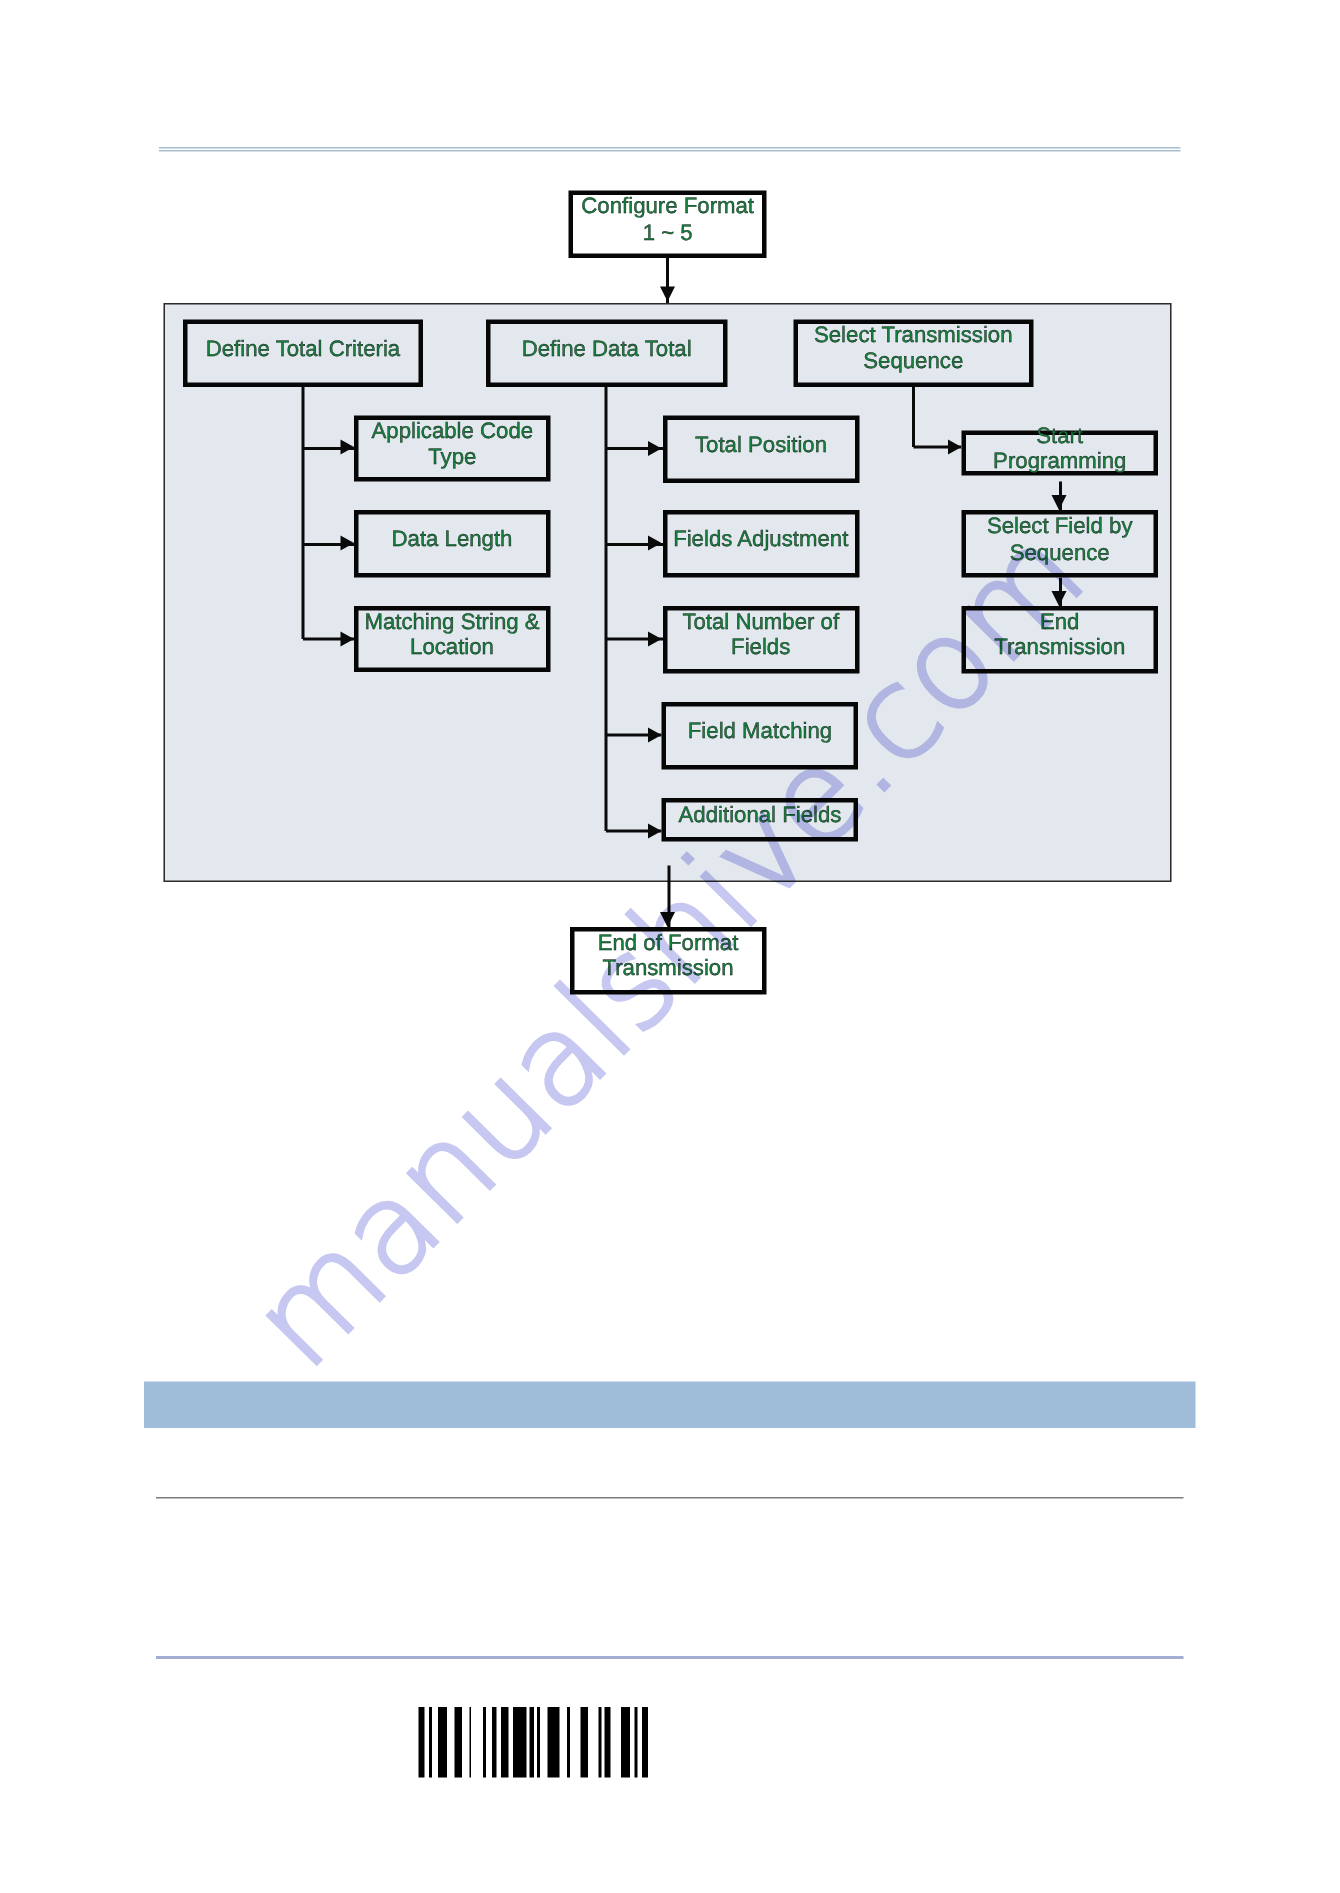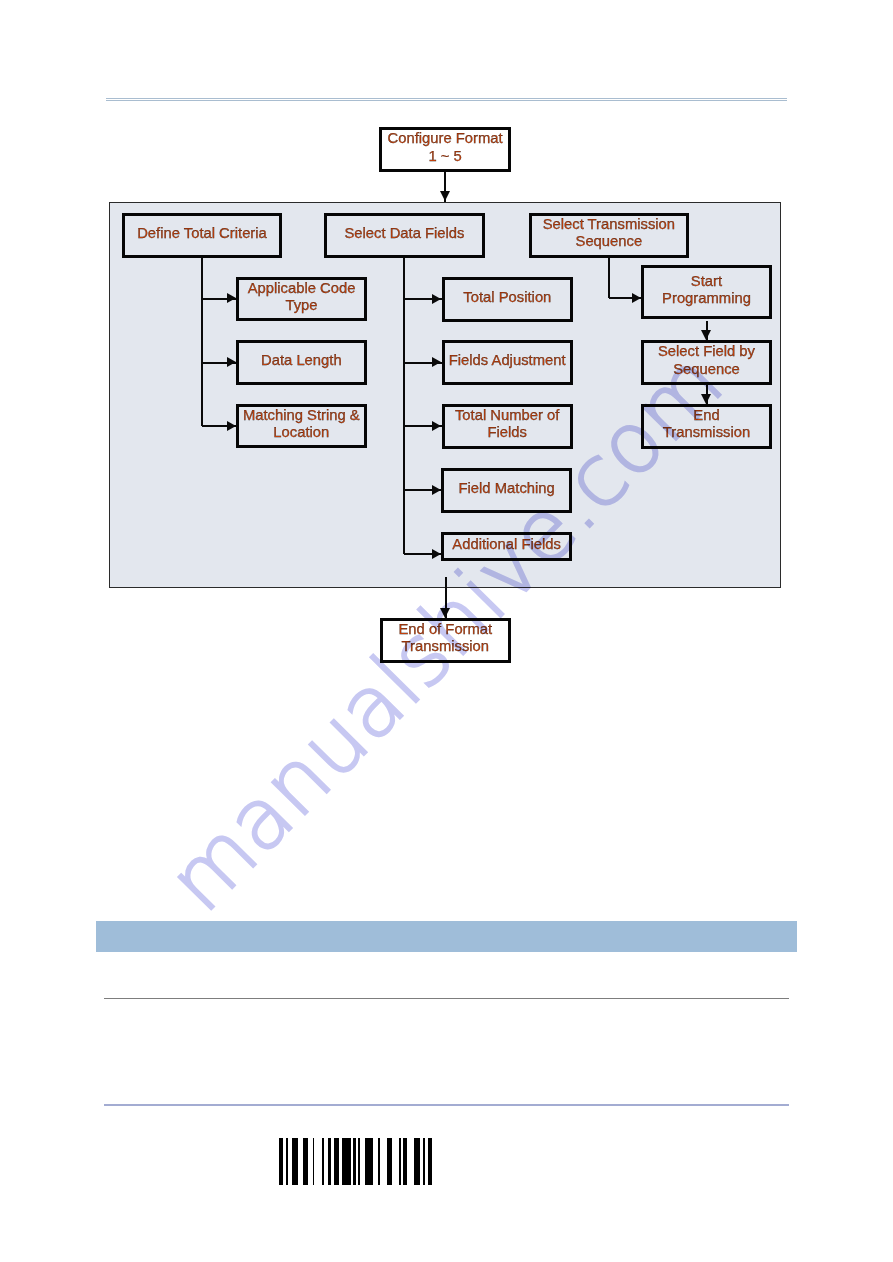--- a/index.html
+++ b/index.html
@@ -13,21 +13,21 @@
   .hdr-rule.a{top:97.7px;height:1.3px;}
   .hdr-rule.b{top:99.9px;height:1.2px;}
 
   
   .panel{position:absolute;left:109px;top:201.8px;width:671.8px;height:386.6px;
          background:#e3e7ee;border:1.4px solid #2b2b2b;box-sizing:border-box;}
 
   
   .nb{position:absolute;box-sizing:border-box;border:3.2px solid #060606;
       background:#e3e7ee;display:flex;align-items:center;justify-content:center;
-      text-align:center;font-size:14.8px;color:#c2410c;line-height:17.3px;white-space:pre-line;
+      text-align:center;font-size:14.8px;color:#15803d;line-height:17.3px;white-space:pre-line;
       padding-bottom:3.6px;-webkit-text-stroke:0.25px #111;}
   .nb.white{background:#ffffff;border-width:3.2px;}
 
   
   .ln{position:absolute;background:#0a0a0a;}
   .ah-down{position:absolute;width:0;height:0;border-left:5.45px solid transparent;
            border-right:5.45px solid transparent;border-top:10px solid #0a0a0a;}
   .ah-right{position:absolute;width:0;height:0;border-top:5.45px solid transparent;
             border-bottom:5.45px solid transparent;border-left:9.3px solid #0a0a0a;}
 
@@ -87,38 +87,38 @@
       <div class="ln" style="left: 705.5px; top: 385px; width: 2px; height: 18.6px;"></div>
       <div class="ah-down" style="left: 701.05px; top: 394px;"></div>
       <div class="ln" style="left: 444.5px; top: 576.6px; width: 2px; height: 41.7px;"></div>
       <div class="ah-down" style="left: 440.05px; top: 608.3px;"></div>
     </div>
 
   <div class="nb white" style="left:379.3px;top:126.7px;width:131.7px;height:45.6px">Configure Format
 1 ~ 5</div>
 
   <div class="nb" style="left:121.9px;top:212.7px;width:160.2px;height:44.9px">Define Total Criteria</div>
-  <div class="nb" style="left:323.9px;top:212.5px;width:161.1px;height:45.1px">Select Data Fields</div>
+  <div class="nb" style="left:323.9px;top:212.5px;width:161.1px;height:45.1px">Define Data Total</div>
   <div class="nb" style="left:528.8px;top:212.5px;width:160.1px;height:45.1px">Select Transmission
 Sequence</div>
 
   <div class="nb" style="left:235.9px;top:276.5px;width:131.3px;height:44.7px">Applicable Code
 Type</div>
   <div class="nb" style="left:235.7px;top:340.4px;width:131.3px;height:44.7px">Data Length</div>
   <div class="nb" style="left:235.7px;top:403.6px;width:131.3px;height:44.7px">Matching String &amp;
 Location</div>
 
   <div class="nb" style="left:441.7px;top:276.5px;width:131.3px;height:45.4px">Total Position</div>
   <div class="nb" style="left:441.5px;top:340.4px;width:131.3px;height:45px">Fields Adjustment</div>
   <div class="nb" style="left:441.5px;top:403.6px;width:131.3px;height:45px">Total Number of
 Fields</div>
   <div class="nb" style="left:441px;top:467.7px;width:131.3px;height:45px">Field Matching</div>
   <div class="nb" style="left:441px;top:531.6px;width:131.3px;height:29px">Additional Fields</div>
 
-  <div class="nb" style="left:640.7px;top:265px;width:131.6px;height:54px">Start
+  <div class="nb" style="left:640.7px;top:287px;width:131.6px;height:30px">Start
 Programming</div>
   <div class="nb" style="left:640.7px;top:339.9px;width:131.6px;height:45.1px">Select Field by
 Sequence</div>
   <div class="nb" style="left:640.7px;top:403.6px;width:131.6px;height:45.1px">End
 Transmission</div>
 
   <div class="nb white" style="left:379.7px;top:617.6px;width:131.3px;height:45.2px">End of Format
 Transmission</div>
 
   <div class="blue-bar"></div>

